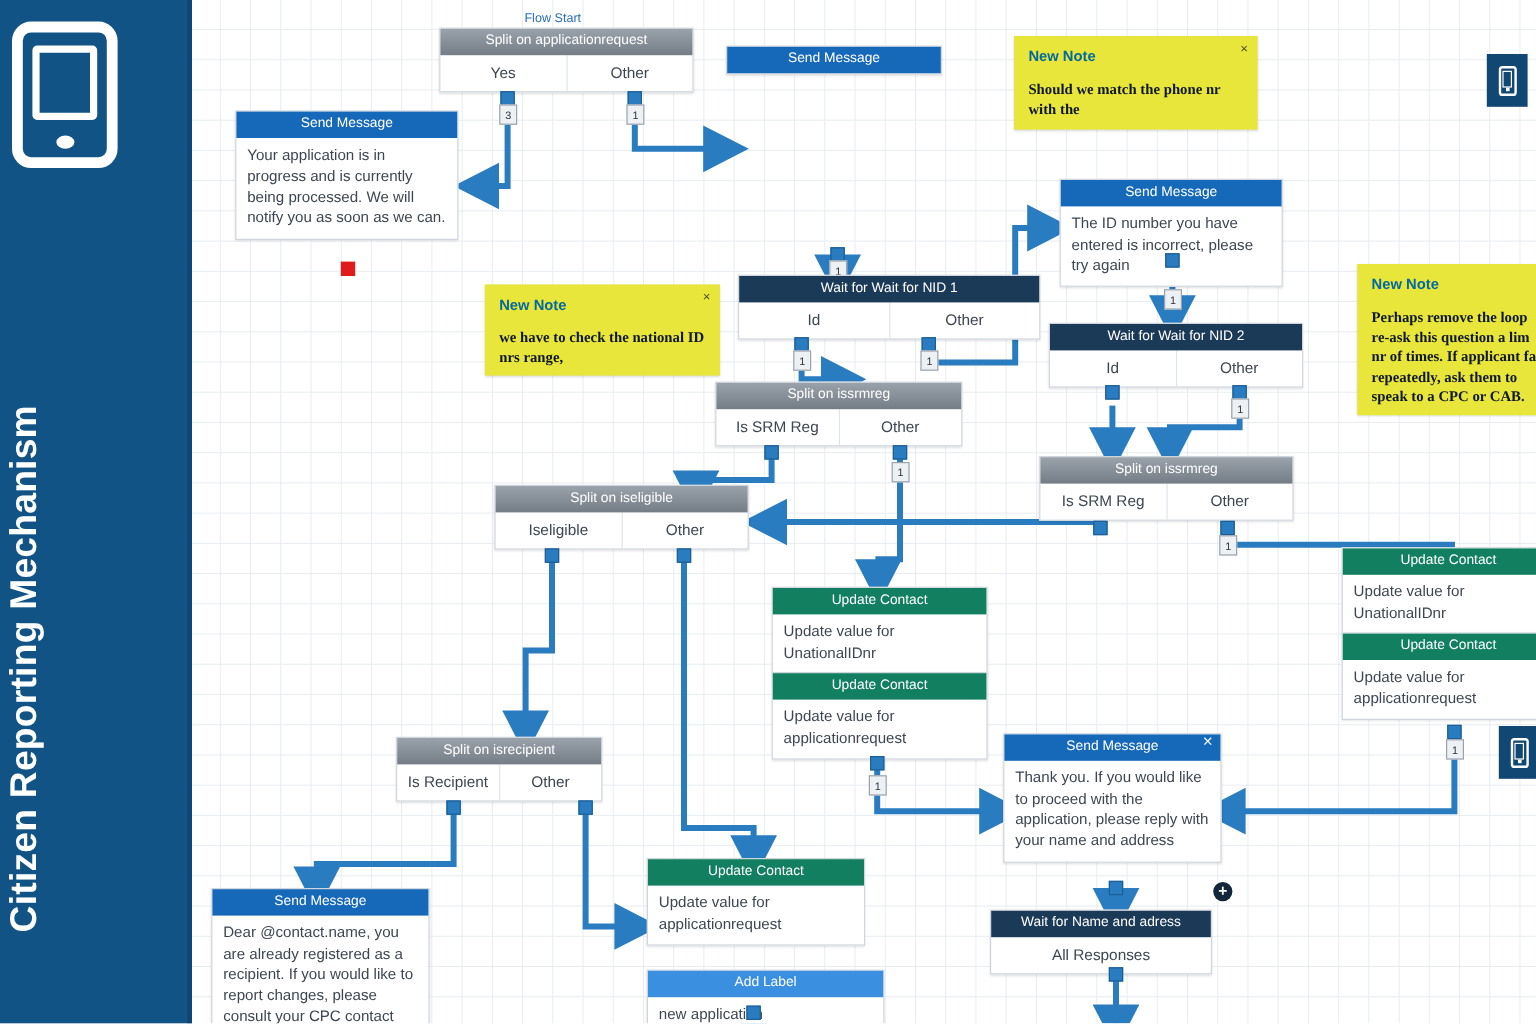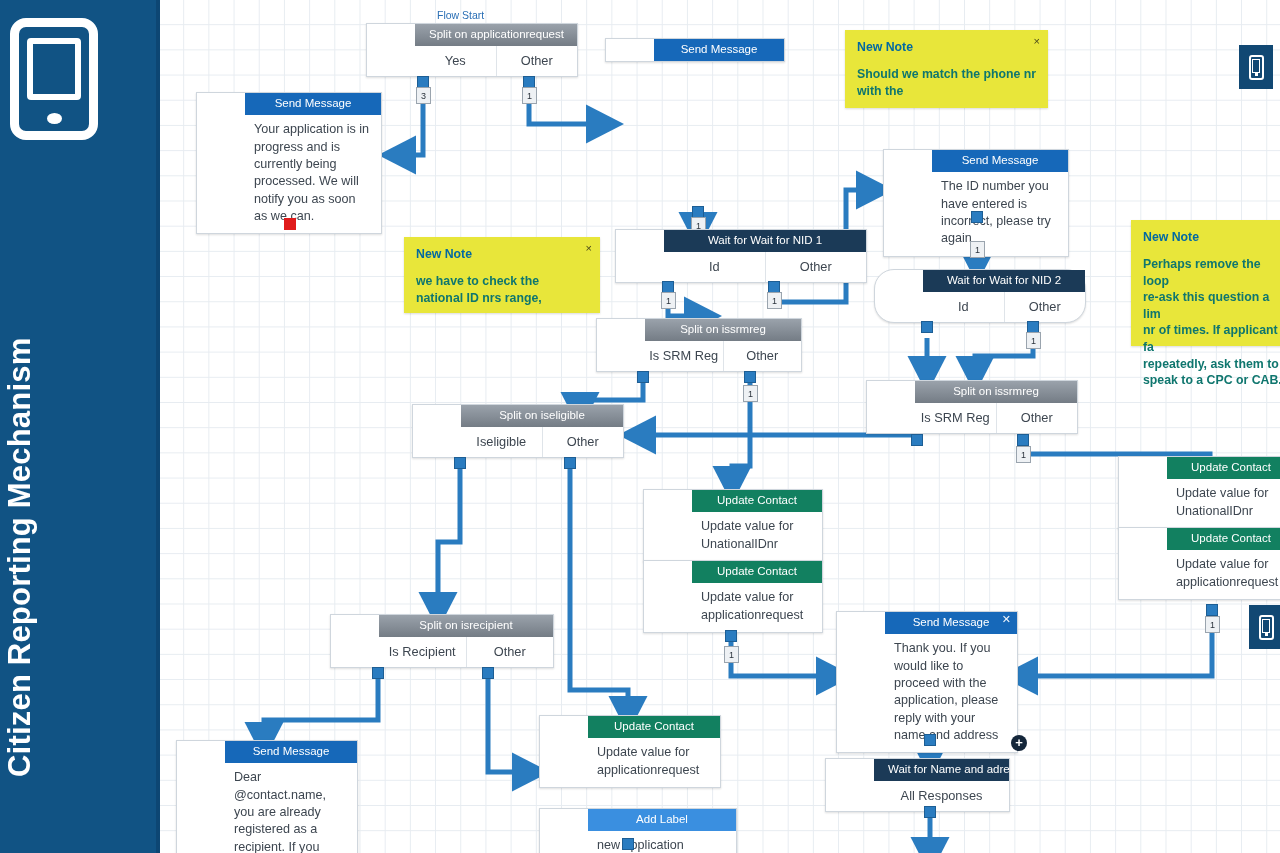--- a/index.html
+++ b/index.html
@@ -65,21 +65,20 @@
     overflow: hidden;
   }
   #edges { position: absolute; left: 0; top: 0; width: 1120px; height: 853px; }
 
   
   .node {
     position: absolute;
     background: #ffffff;
     border: 1px solid #cfd6dd;
     box-shadow: 0 1px 2px rgba(0,0,0,0.13);
-    padding-left: 48px;
   }
   .node .hdr {
     color: #ffffff;
     font-size: 11.5px;
     text-align: center;
     padding: 4px 14px 5px;
     position: relative;
     line-height: 1.15;
     white-space: nowrap;
     overflow: hidden;
@@ -121,22 +120,23 @@
     box-shadow: 0 1px 2px rgba(0,0,0,0.15);
   }
   .note .note-x {
     position: absolute; right: 8px; top: 5px;
     font-size: 11px; color: #4a4a1a;
   }
   .note .note-title {
     font-size: 12.3px; font-weight: bold; color: #0369a1; margin-bottom: 12px;
   }
   .note .note-text {
-    font-size: 12.3px; font-weight: bold; color: #0f766e; line-height: 1.35;
+    font-size: 12.3px; font-weight: bold; color: #0f172a; line-height: 1.35;
     white-space: pre-line;
+    font-family: Liberation Serif, serif;
   }
 
   
   .stub {
     position: absolute; width: 12px; height: 12px;
     background: #2a7cc0; border: 1px solid #1d5e94;
   }
   .badge {
     position: absolute; width: 15px; height: 17px;
     background: #eef1f4; border: 1px solid #9aa4ae;
@@ -308,21 +308,21 @@
       <div class="split-cols">
         <div>Id</div>
         <div>Other</div>
       </div>
     </div>
     <div class="stub" style="left:502px; top:281px;"></div>
     <div class="badge" style="left:501px; top:292px;">1</div>
     <div class="stub" style="left:608px; top:281px;"></div>
     <div class="badge" style="left:607px; top:292px;">1</div>
 
-    <div class="node" style="left:714px; top:269px; width:212px;border-radius:20px;">
+    <div class="node" style="left:714px; top:269px; width:212px;">
       <div class="hdr hdr-dark">Wait for Wait for NID 2</div>
       <div class="split-cols">
         <div>Id</div>
         <div>Other</div>
       </div>
     </div>
     <div class="stub" style="left:761px; top:321px;"></div>
     <div class="stub" style="left:867px; top:321px;"></div>
     <div class="badge" style="left:866px; top:332px;">1</div>
 
@@ -380,21 +380,21 @@
     <div class="stub" style="left:1046px; top:604px;"></div>
     <div class="badge" style="left:1045px; top:616px;">1</div>
 
     <div class="phone-chip" style="left:1089px; top:605px;">
       <div class="pc-body">
           <div class="pc-scr"></div>
           <div class="pc-dot"></div>
         </div>
     </div>
 
-    <div class="node" style="left:170px; top:614px; width:224px;">
+    <div class="node" style="left:170px; top:614px; width:172px;">
       <div class="hdr hdr-grey">Split on isrecipient</div>
       <div class="split-cols">
         <div>Is Recipient</div>
         <div>Other</div>
       </div>
     </div>
     <div class="stub" style="left:212px; top:667px;"></div>
     <div class="stub" style="left:322px; top:667px;"></div>
 
     <div class="node" style="left:676px; top:611px; width:182px;">

